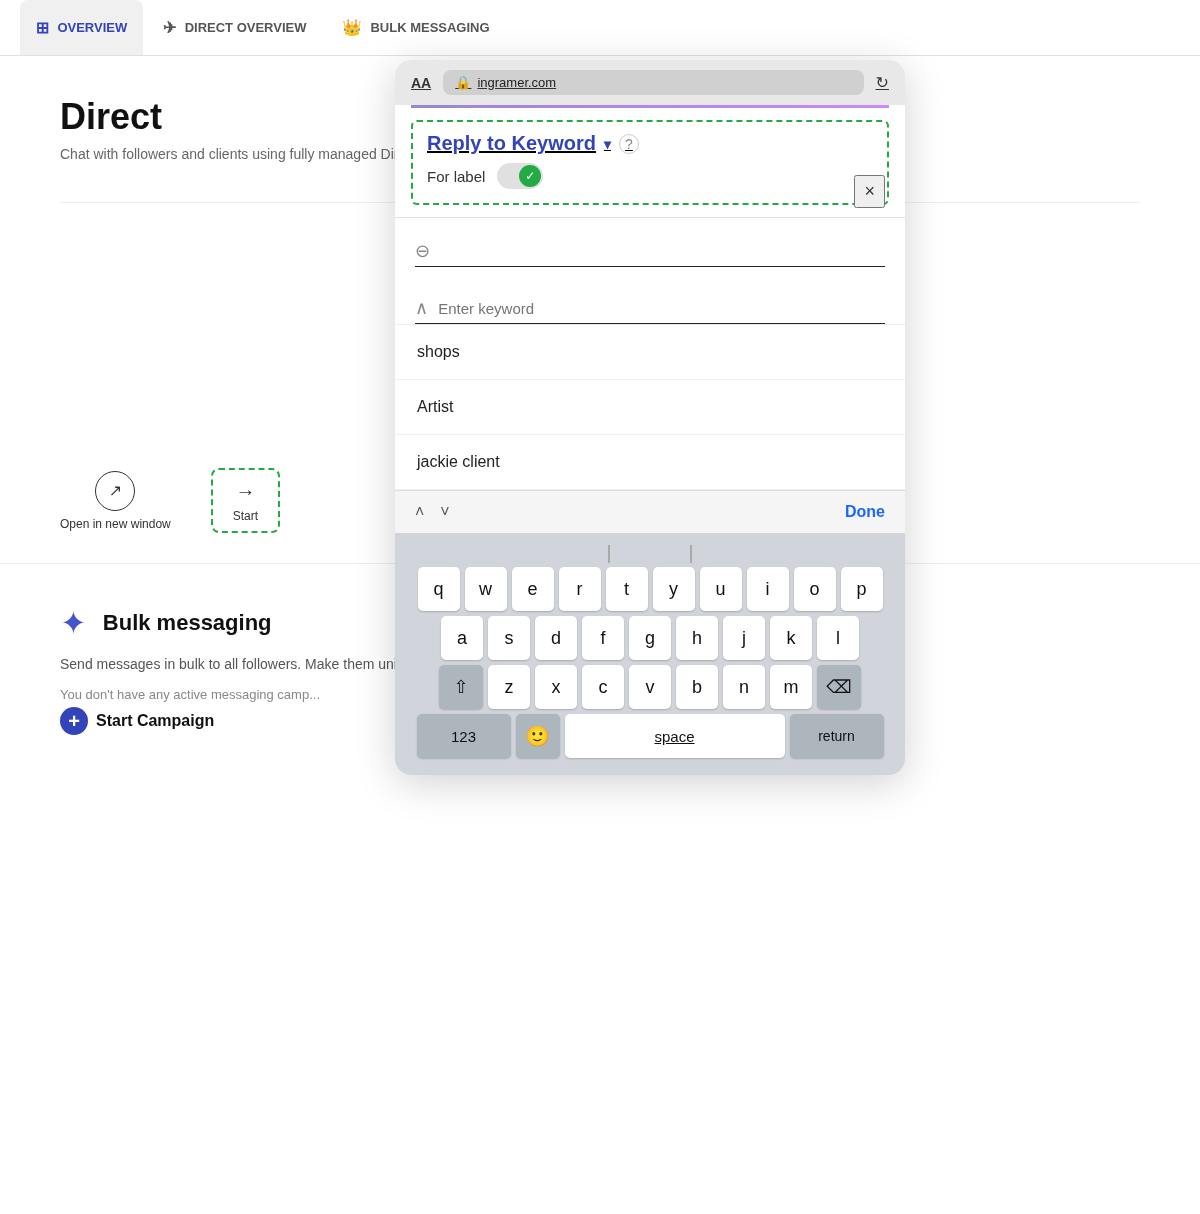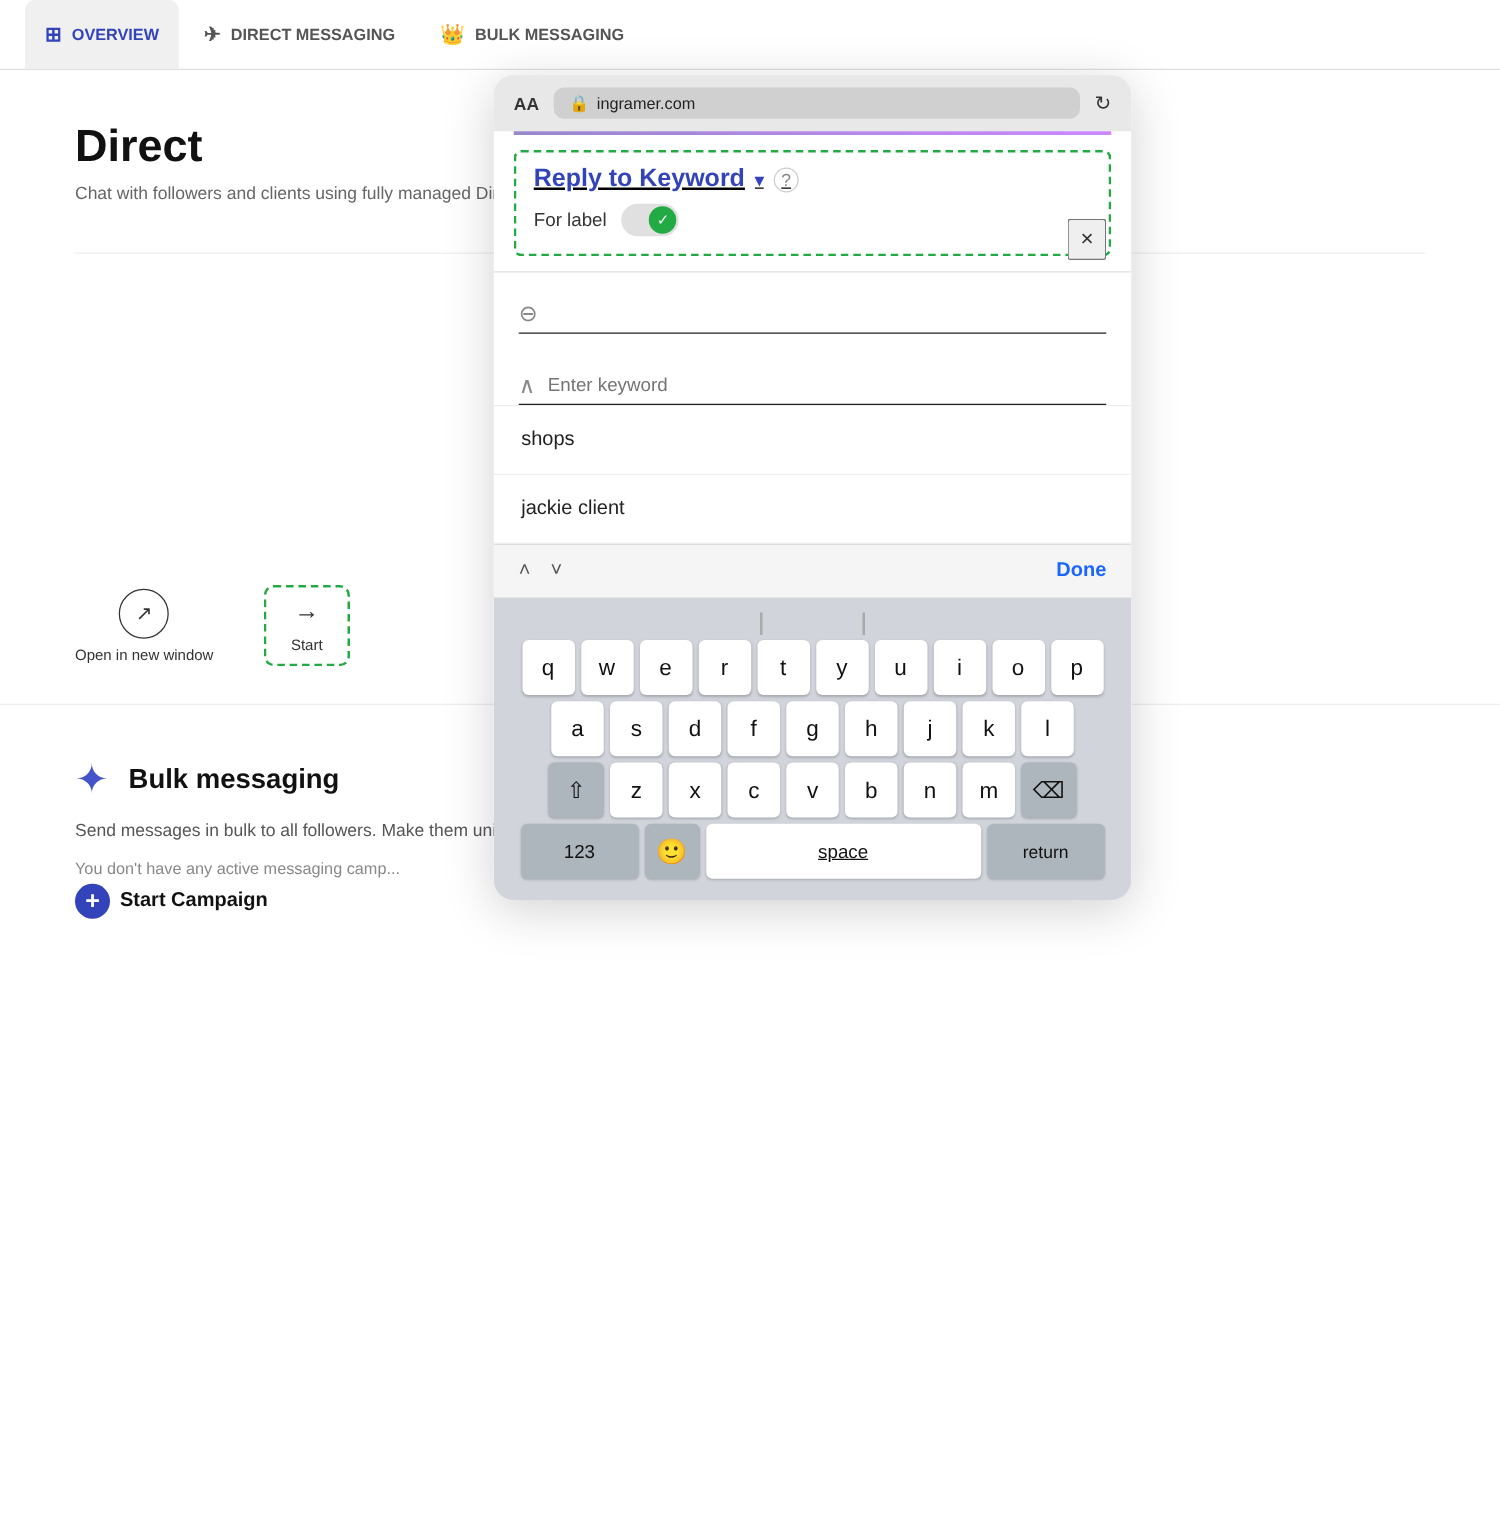--- a/index.html
+++ b/index.html
@@ -189,20 +189,21 @@
 
     
     .browser-bar {
       background: #e8e8e8;
       padding: 10px 16px;
       display: flex;
       align-items: center;
       gap: 12px;
       font-size: 14px;
       color: #333;
+      text-decoration: underline;
     }
 
     .browser-aa {
       font-size: 14px;
       font-weight: 600;
       color: #333;
     }
 
     .browser-url-bar {
       flex: 1;
@@ -506,21 +507,21 @@
 
 <div class="bg-page">
 
   <nav class="top-nav">
     <div class="nav-tab active">
       <span class="tab-icon">⊞</span>
       <span>OVERVIEW</span>
     </div>
     <div class="nav-tab">
       <span class="tab-icon">✈</span>
-      <span>DIRECT MESSAGING</span>
+      <span>DIRECT OVERVIEW</span>
     </div>
     <div class="nav-tab">
       <span class="tab-icon">👑</span>
       <span>BULK MESSAGING</span>
     </div>
   </nav>
 
   <div class="main-content">
     <h1 class="page-title">Direct</h1>
     <p class="page-subtitle">Chat with followers and clients using fully managed Direct Messages.</p>
@@ -611,20 +612,21 @@
   <div style="height:16px;"></div>
 
   <div class="keyword-row">
     <span class="keyword-icon">∧</span>
     <input class="keyword-input" type="text" placeholder="Enter keyword" style="">
   </div>
   <div class="keyword-underline"></div>
 
   <div class="dropdown-list">
     <div class="dropdown-item">shops</div>
+    <div class="dropdown-item">Artist</div>
     <div class="dropdown-item">jackie client</div>
   </div>
 
   <div class="toolbar-row">
     <div class="toolbar-arrows">
       <span class="toolbar-arrow">˄</span>
       <span class="toolbar-arrow">˅</span>
     </div>
     <button class="done-btn">Done</button>
   </div>

